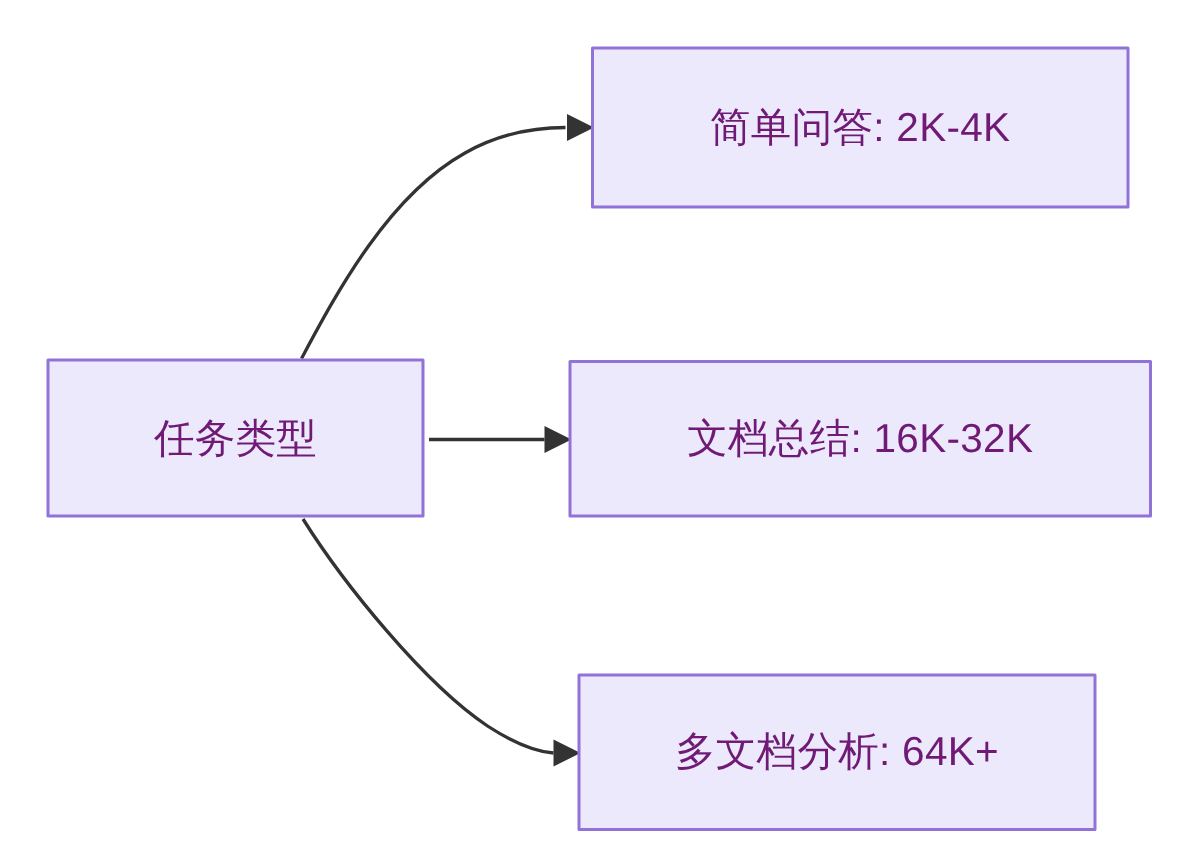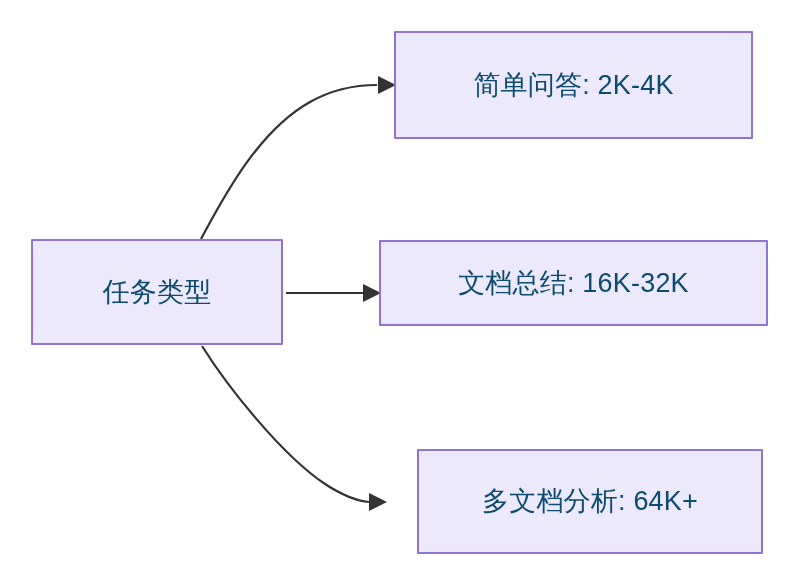--- a/index.html
+++ b/index.html
@@ -28,21 +28,21 @@
   }
   .node {
     position: absolute;
     box-sizing: border-box;
     background: #ebe9fb;
     border: 2px solid #9173d8;
     border-radius: 1px;
     display: flex;
     align-items: center;
     justify-content: center;
-    color: #0c4a6e;
+    color: #701a75;
     font-size: 27px;
     line-height: 1.2;
     letter-spacing: 0.2px;
     white-space: nowrap;
   }
   .node-label {
     display: block;
     text-align: center;
   }
   #node-task-type {
@@ -54,28 +54,27 @@
   #node-simple-qa {
     left: 394px;
     top: 31px;
     width: 359px;
     height: 108px;
   }
   #node-doc-summary {
     left: 379px;
     top: 240px;
     width: 389px;
-    height: 86px;
+    height: 105px;
   }
   #node-multi-doc {
     left: 385px;
     top: 449px;
     width: 346px;
     height: 105px;
-    margin-left: 32px;
   }
   .edge-path {
     fill: none;
     stroke: #333333;
     stroke-width: 2.2;
   }
   .arrow-head {
     fill: #333333;
     stroke: none;
   }

